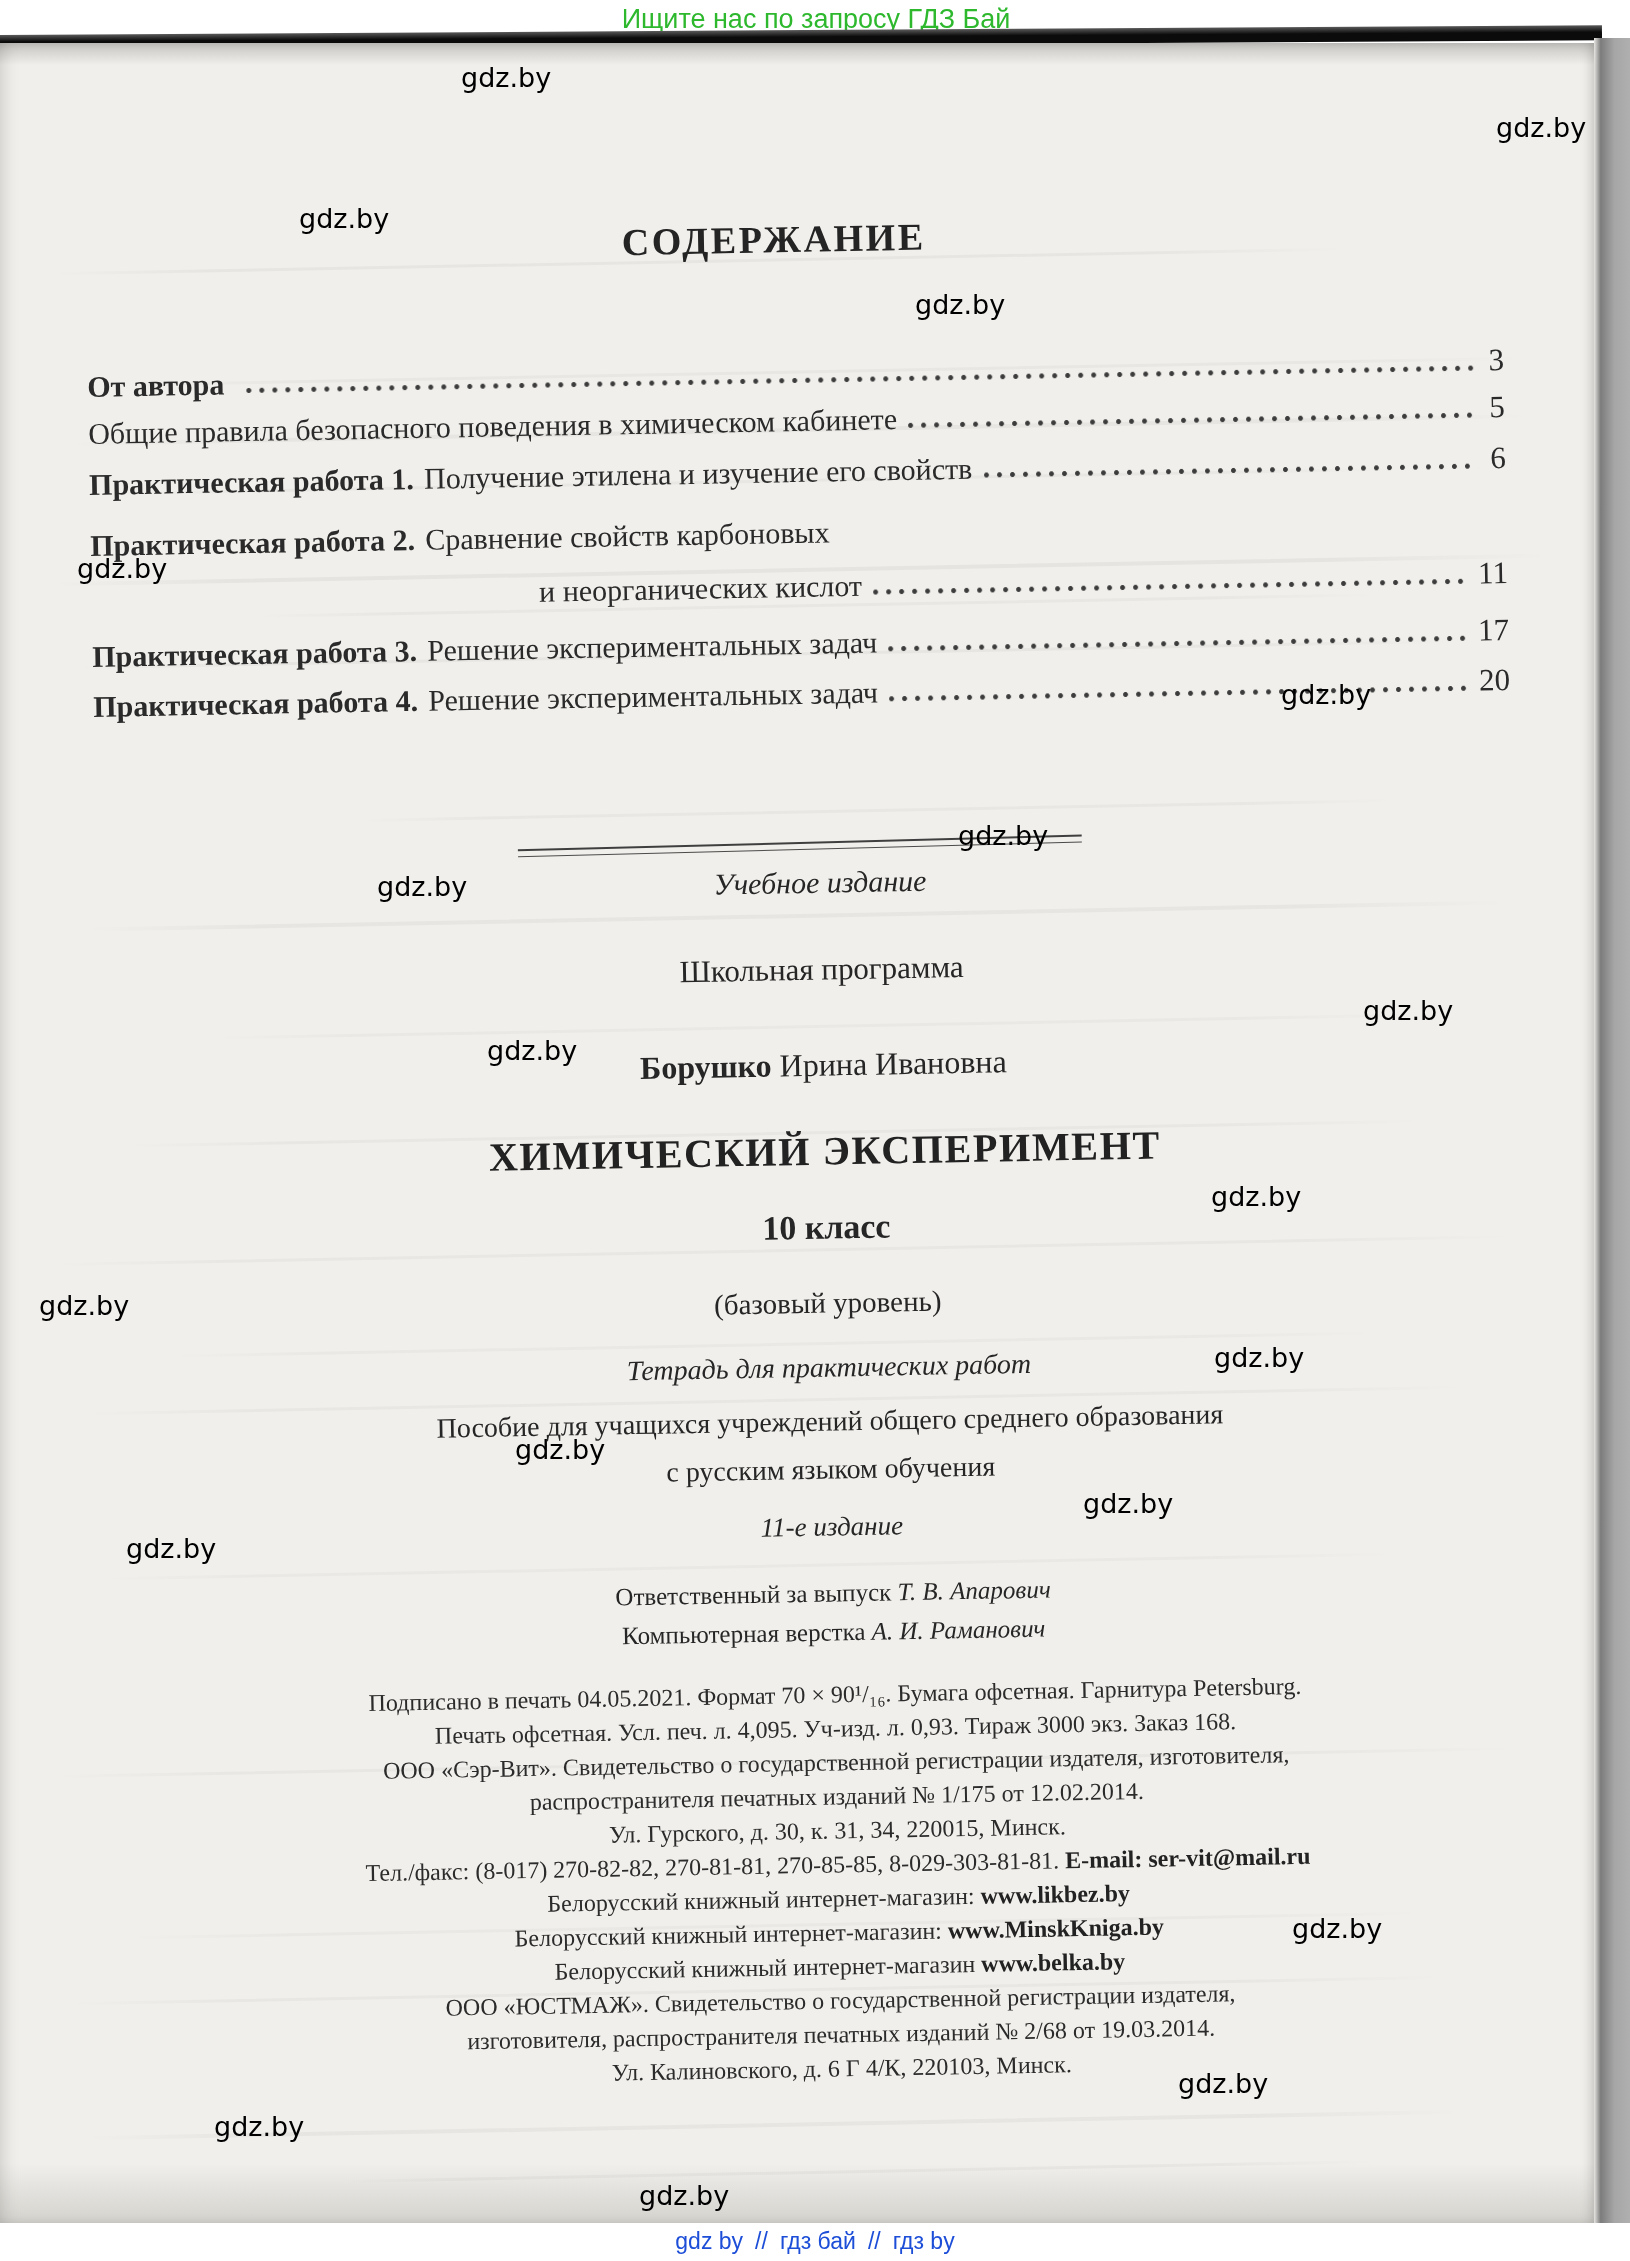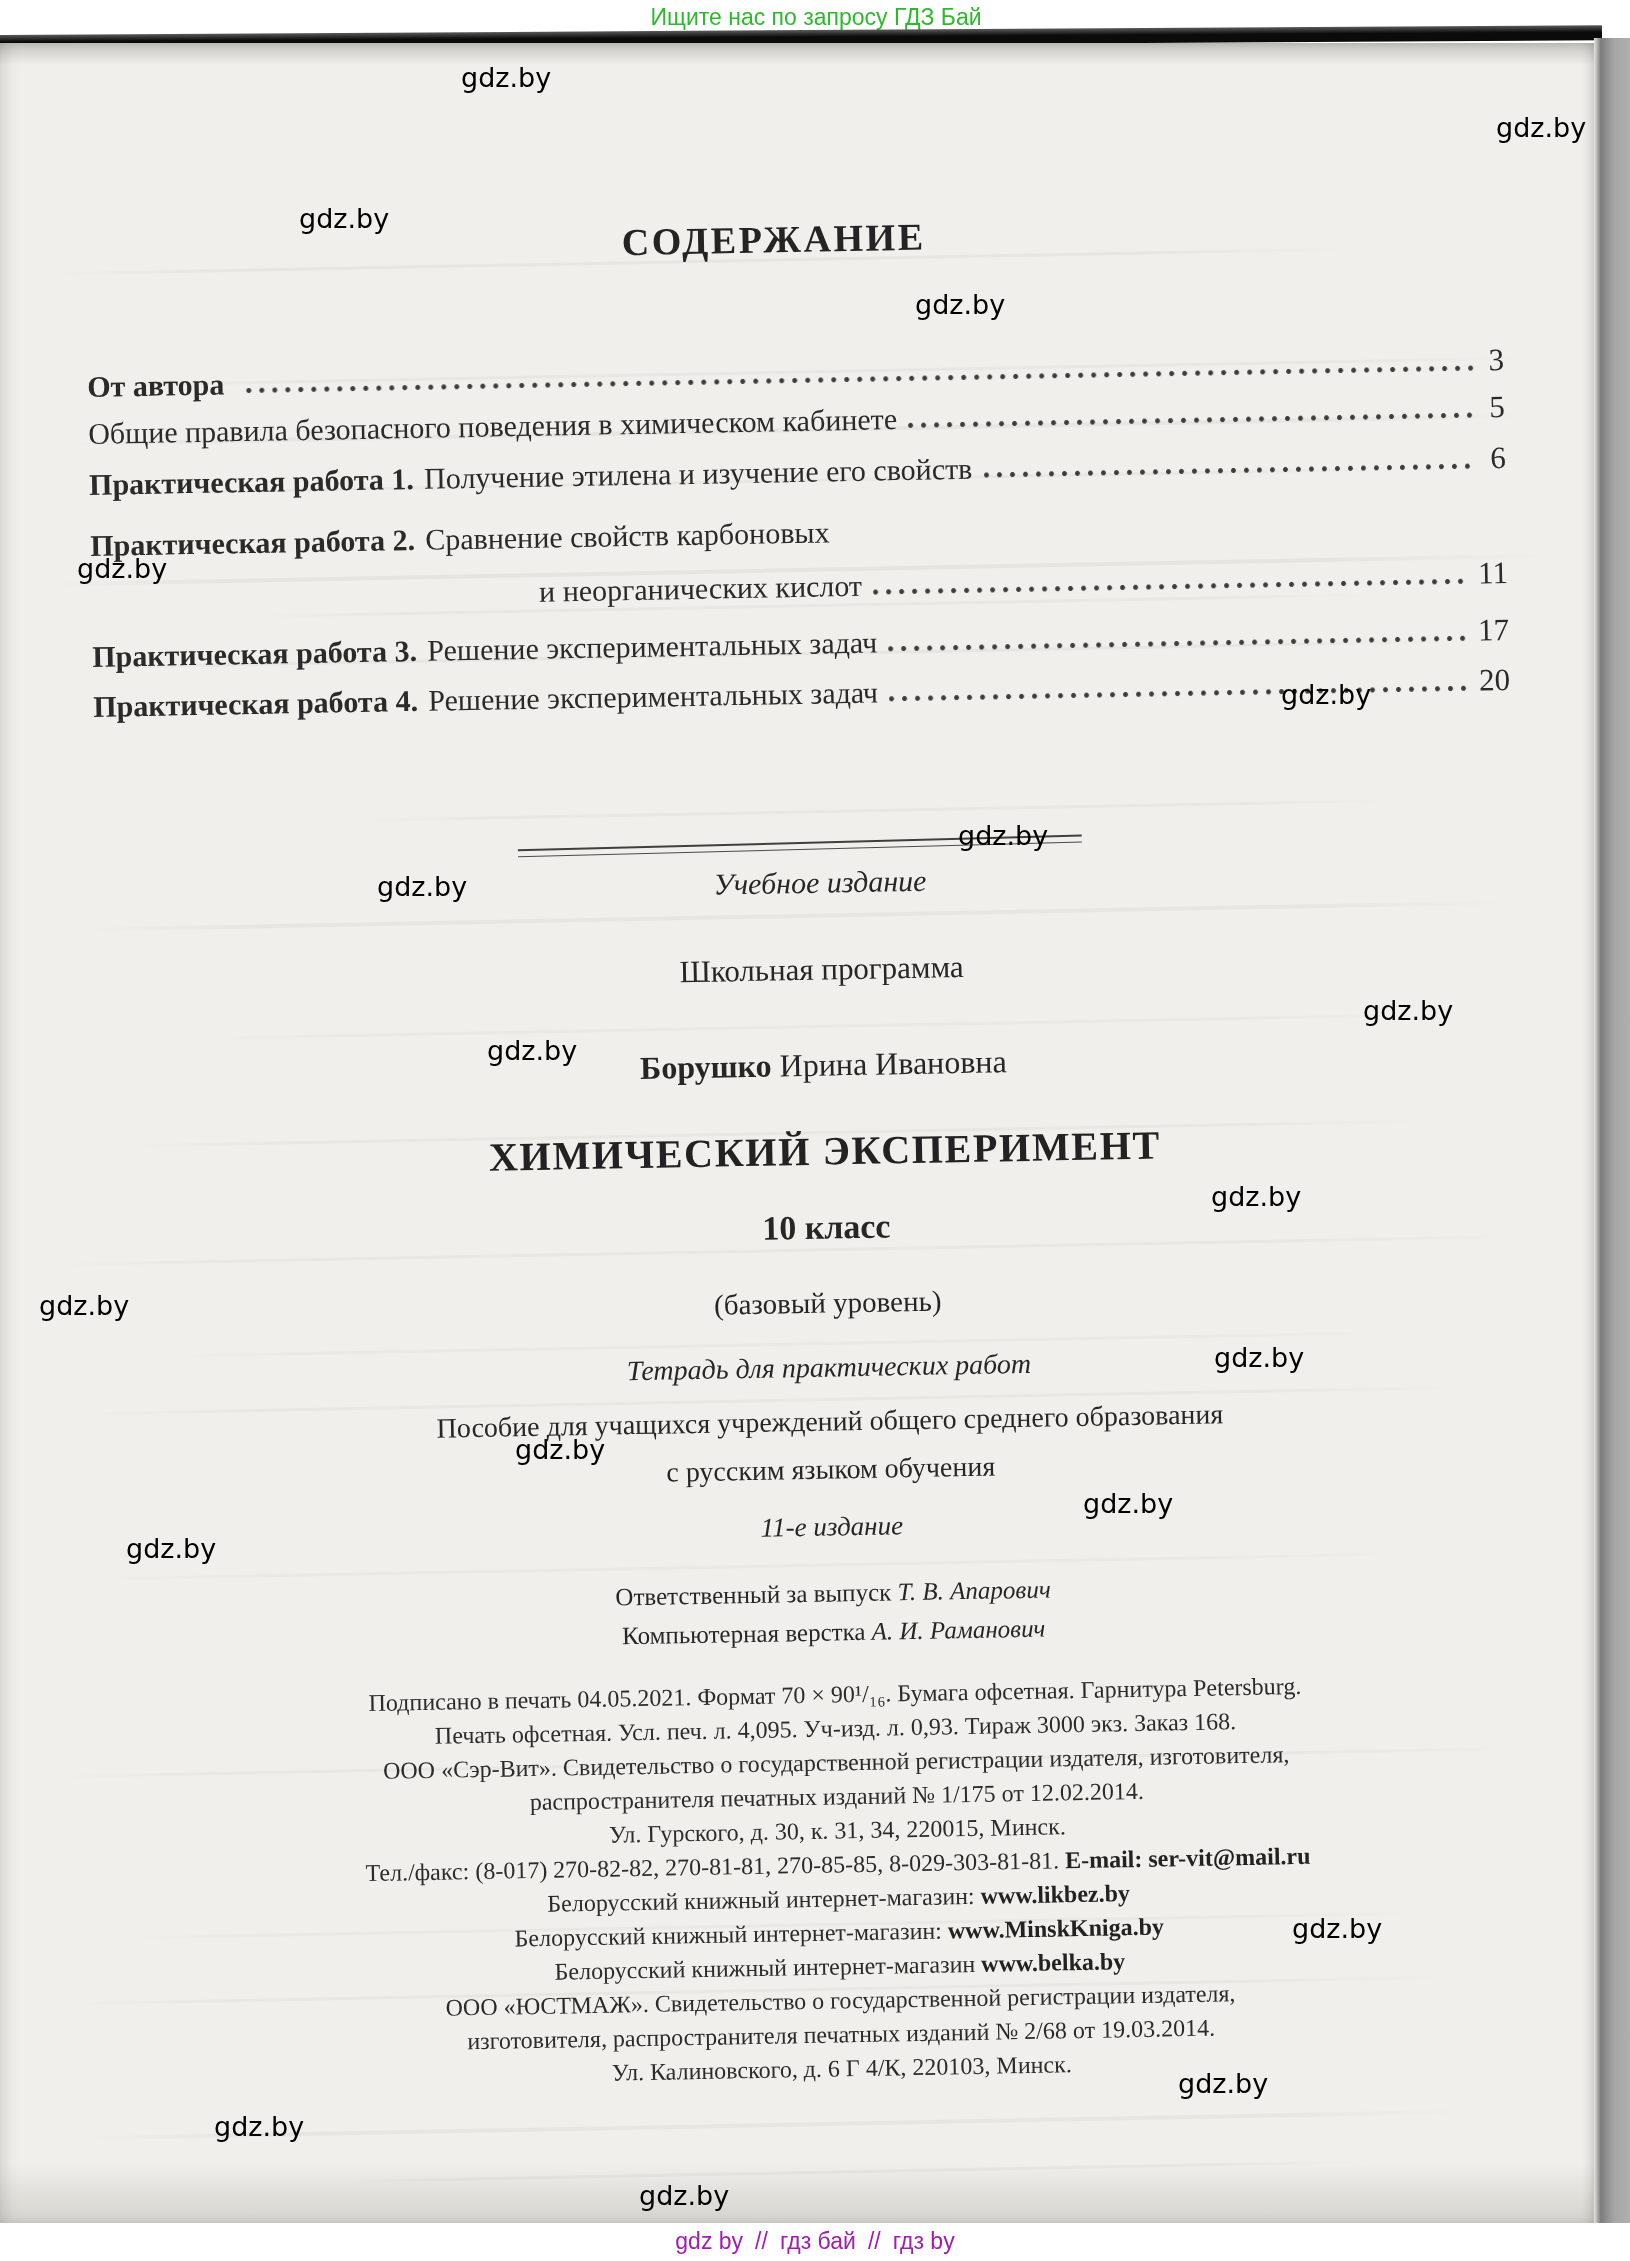--- a/index.html
+++ b/index.html
@@ -2,21 +2,21 @@
 <html style="font-size:13.8px"><head>
 <meta charset="utf-8">
 <style>
   html,body{margin:0;padding:0;}
   body{width:1631px;height:2261px;position:relative;background:#ffffff;overflow:hidden;
        font-family:"Liberation Serif","DejaVu Serif",serif;}
 
   
   .top-strip{position:absolute;left:0;top:0;width:1631px;height:36px;background:#ffffff;}
   .promo{position:absolute;left:816px;top:4.3px;transform:translateX(-50%);white-space:nowrap;
-         font-family:"Liberation Sans","DejaVu Sans",sans-serif;font-size:23px;color:#2eb82e;}
+         font-family:"Liberation Sans","DejaVu Sans",sans-serif;font-size:27px;color:#2eb82e;}
 
   
   .black-bar{position:absolute;left:0;top:35px;width:1602px;height:14.6px;
              background:linear-gradient(to bottom,#5a5a5a,#0b0b0b 45%,#0b0b0b);
              transform:rotate(-0.35deg);transform-origin:0 50%;}
 
   
   .page{position:absolute;left:0;top:43px;width:1596px;height:2180px;background:#f0efeb;
         box-shadow:inset 10.3px 0 19px -10.3px rgba(0,0,0,.20), inset -8.6px 0 13.8px -6.9px rgba(0,0,0,.28);}
   .page::before{content:"";position:absolute;left:0;top:0;right:0;height:22.4px;
@@ -72,21 +72,21 @@
 
   .colophon{position:absolute;top:1583px;left:0;width:100%;text-align:center;}
   .colophon div{line-height:34px;font-size:24px;white-space:nowrap;color:#2b2b2b;}
   .colophon b{font-weight:bold;color:#222;}
 
   .wm{position:absolute;font-family:"DejaVu Sans","Liberation Sans",sans-serif;
       font-size:27px;color:#000000;white-space:nowrap;}
 
   .footer-strip{position:absolute;left:0;top:2223px;width:1631px;height:38px;background:#ffffff;}
   .flinks{position:absolute;left:815px;top:5.2px;transform:translateX(-50%);white-space:nowrap;
-          font-family:"Liberation Sans","DejaVu Sans",sans-serif;font-size:23px;color:#a21caf;}
+          font-family:"Liberation Sans","DejaVu Sans",sans-serif;font-size:23px;color:#1d4ed8;}
   .flinks .sep{margin:0 12px;}
 </style>
 </head>
 <body>
 
 <div class="top-strip">
   <span class="promo">Ищите нас по запросу ГДЗ Бай</span>
 </div>
 
 <div class="black-bar"></div>

